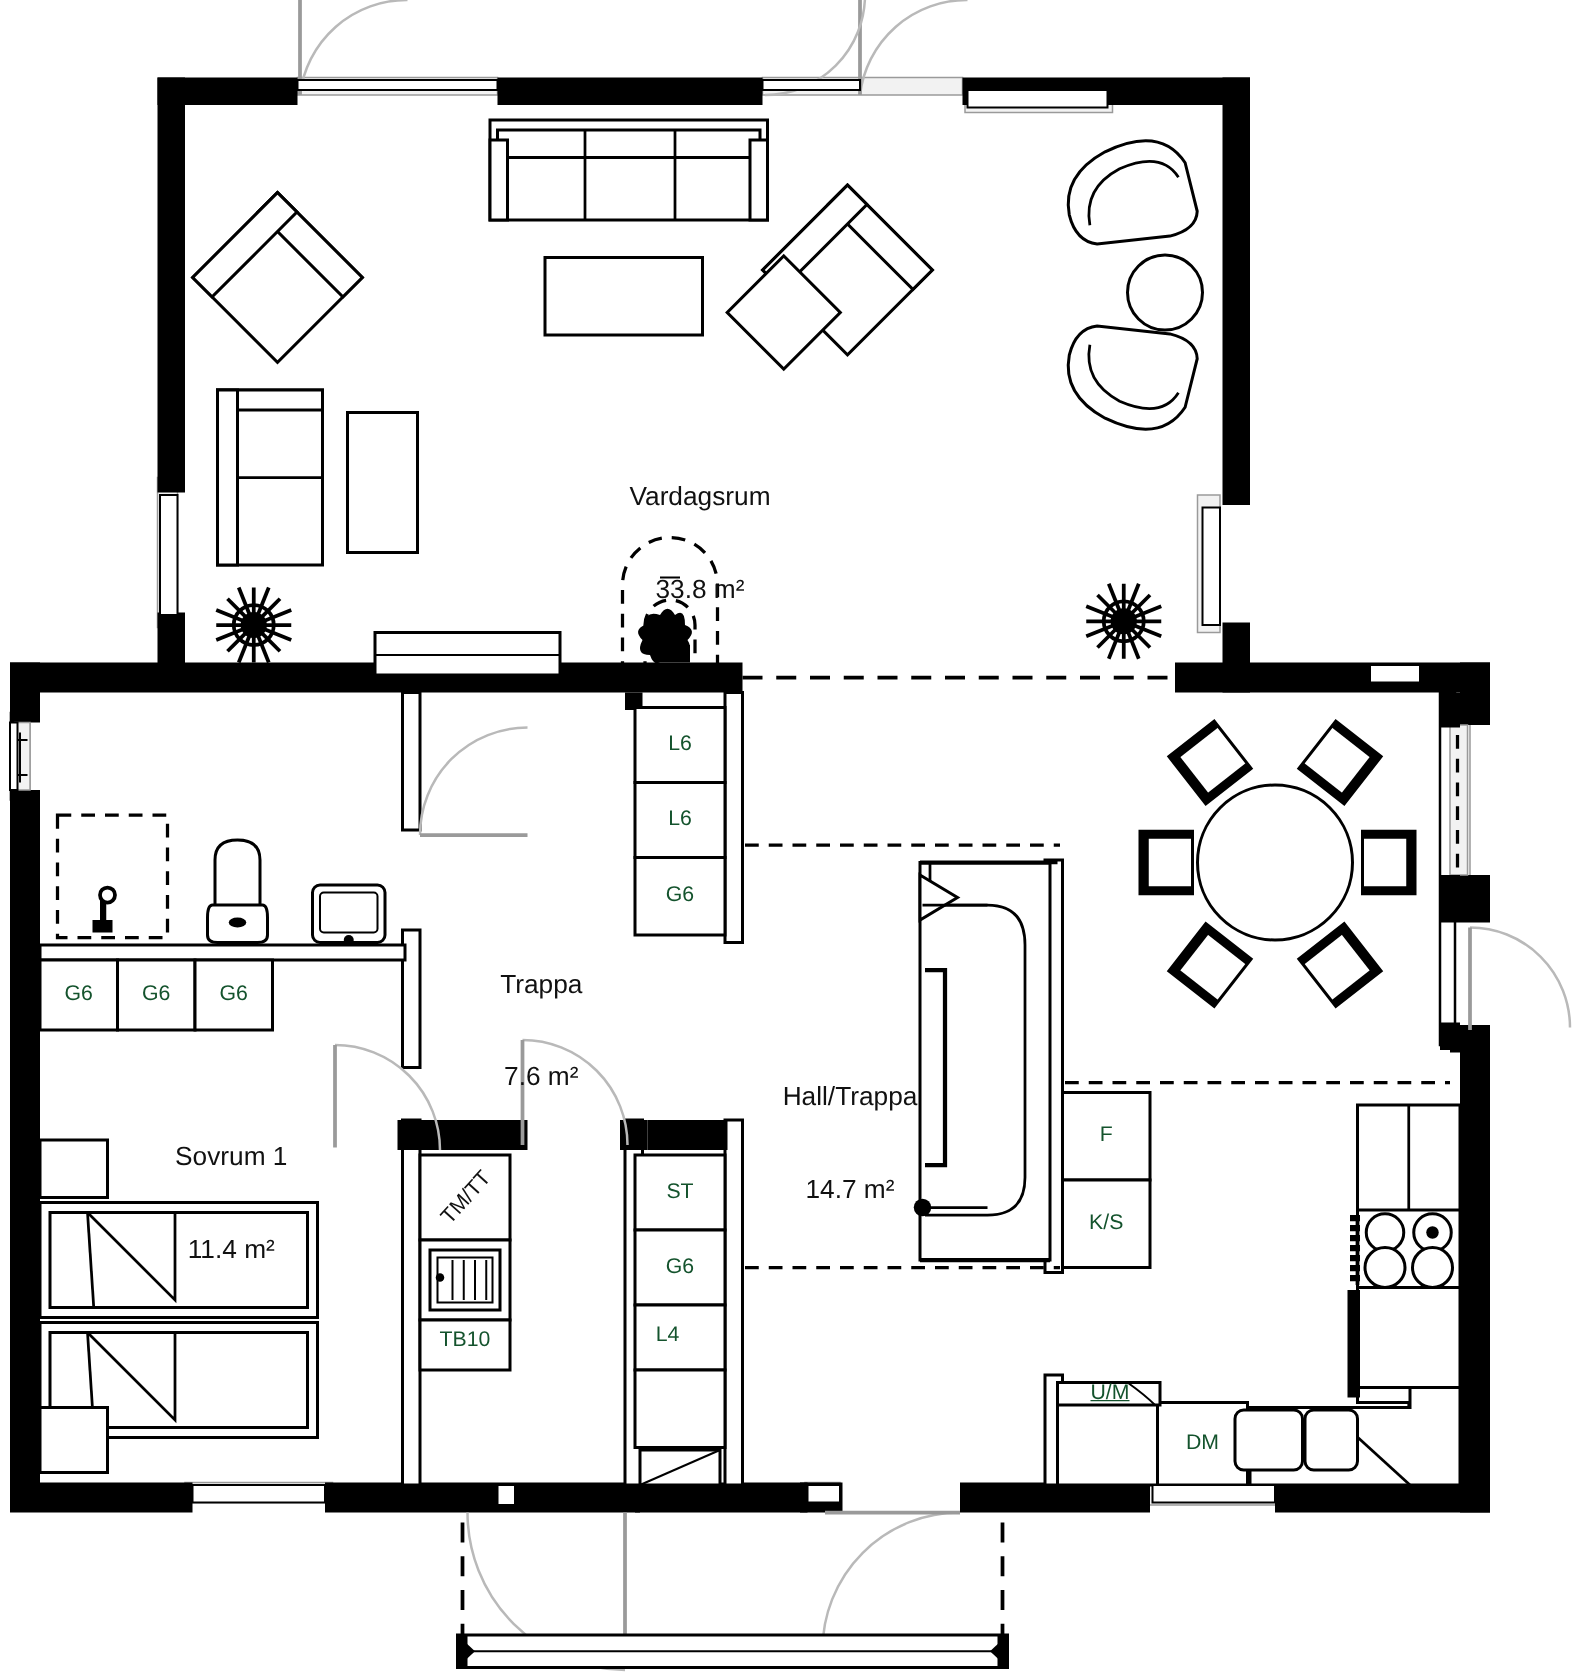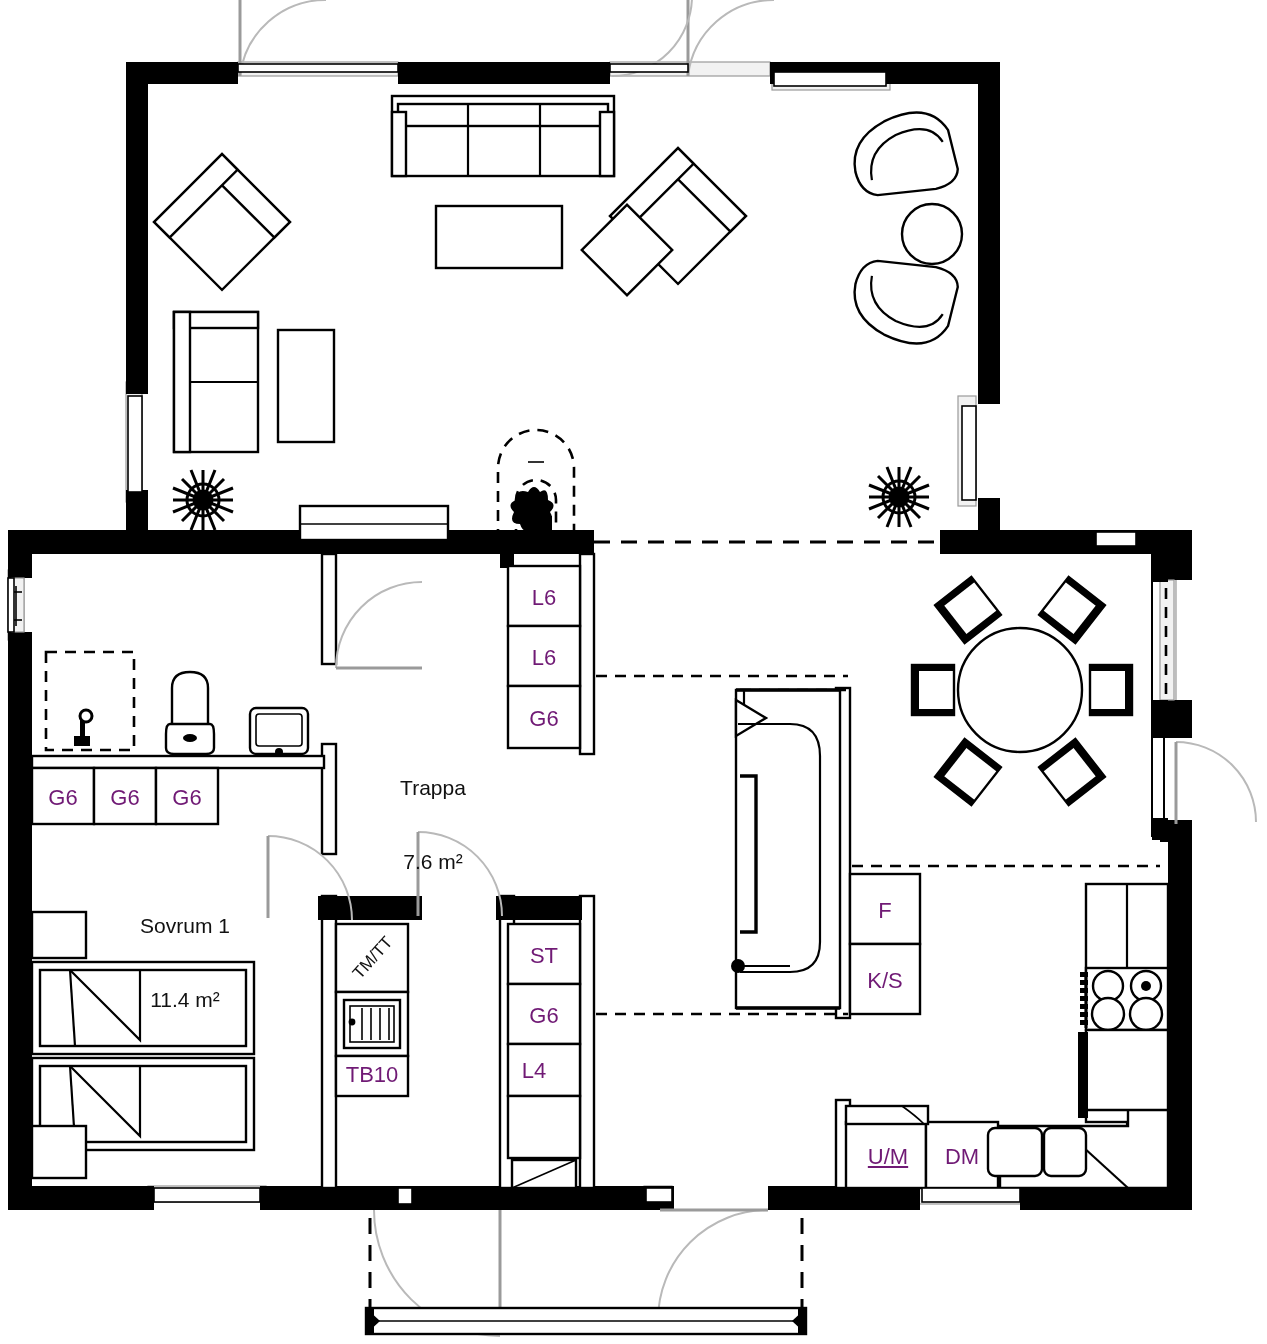--- a/index.html
+++ b/index.html
@@ -31,22 +31,22 @@
     color: #111111;
     line-height: 1.18;
     white-space: pre;
     pointer-events: none;
   }
   .room-label .r-name { display: block; }
   .room-label .r-area { display: block; }
   .cab-label {
     position: absolute;
     font-family: "Liberation Sans", sans-serif;
-    font-size: 22px;
-    color: #701a75;
+    font-size: 17px;
+    color: #14532d;
     text-align: center;
     white-space: nowrap;
   }
   .rot-label {
     position: absolute;
     font-family: "Liberation Sans", sans-serif;
     font-size: 17px;
     color: #111111;
     white-space: nowrap;
     transform-origin: center center;
@@ -486,46 +486,54 @@
     </g>
 
     <g class="wall-blk">
       <rect x="1152" y="554" width="16" height="28"></rect>
       <rect x="1152" y="700" width="16" height="38"></rect>
       <rect x="1152" y="818" width="16" height="22"></rect>
     </g>
 
   </svg>
 
+  <div class="room-label" style="left:440px; top:336px; width:240px;">
+    <span class="r-name">Vardagsrum</span>
+    <span class="r-area">33.8 m²</span>
+  </div>
 
 
   <div class="room-label" style="left:338px; top:726px; width:190px;">
     <span class="r-name">Trappa</span>
     <span class="r-area">7.6 m²</span>
   </div>
 
+  <div class="room-label" style="left:585px; top:816px; width:190px;">
+    <span class="r-name">Hall/Trappa</span>
+    <span class="r-area">14.7 m²</span>
+  </div>
 
   <div class="room-label" style="left:85px; top:864px; width:200px;">
     <span class="r-name">Sovrum 1</span>
     <span class="r-area">11.4 m²</span>
   </div>
 
 
 
   <div class="cab-label" style="left:508px; top:585px; width:72px;">L6</div>
   <div class="cab-label" style="left:508px; top:645px; width:72px;">L6</div>
   <div class="cab-label" style="left:508px; top:706px; width:72px;">G6</div>
   <div class="cab-label" style="left:32px; top:785px; width:62px;">G6</div>
   <div class="cab-label" style="left:94px; top:785px; width:62px;">G6</div>
   <div class="cab-label" style="left:156px; top:785px; width:62px;">G6</div>
   <div class="cab-label" style="left:508px; top:943px; width:72px;">ST</div>
   <div class="cab-label" style="left:508px; top:1003px; width:72px;">G6</div>
   <div class="cab-label" style="left:508px; top:1058px; width:52px;">L4</div>
 
   <div class="cab-label" style="left:850px; top:898px; width:70px;">F</div>
   <div class="cab-label" style="left:850px; top:968px; width:70px;">K/S</div>
-  <div class="cab-label" style="left:846px; top:1144px; width:84px;text-decoration:underline;">U/M</div>
+  <div class="cab-label" style="left:846px; top:1104px; width:84px;text-decoration:underline;">U/M</div>
   <div class="cab-label" style="left:926px; top:1144px; width:72px;">DM</div>
   <div class="cab-label" style="left:336px; top:1062px; width:72px;">TB10</div>
 
   <div class="rot-label" style="left:340px; top:948px; width:66px; text-align:center; transform: rotate(-48deg);">TM/TT</div>
 
 </div>
 
 </body></html>

